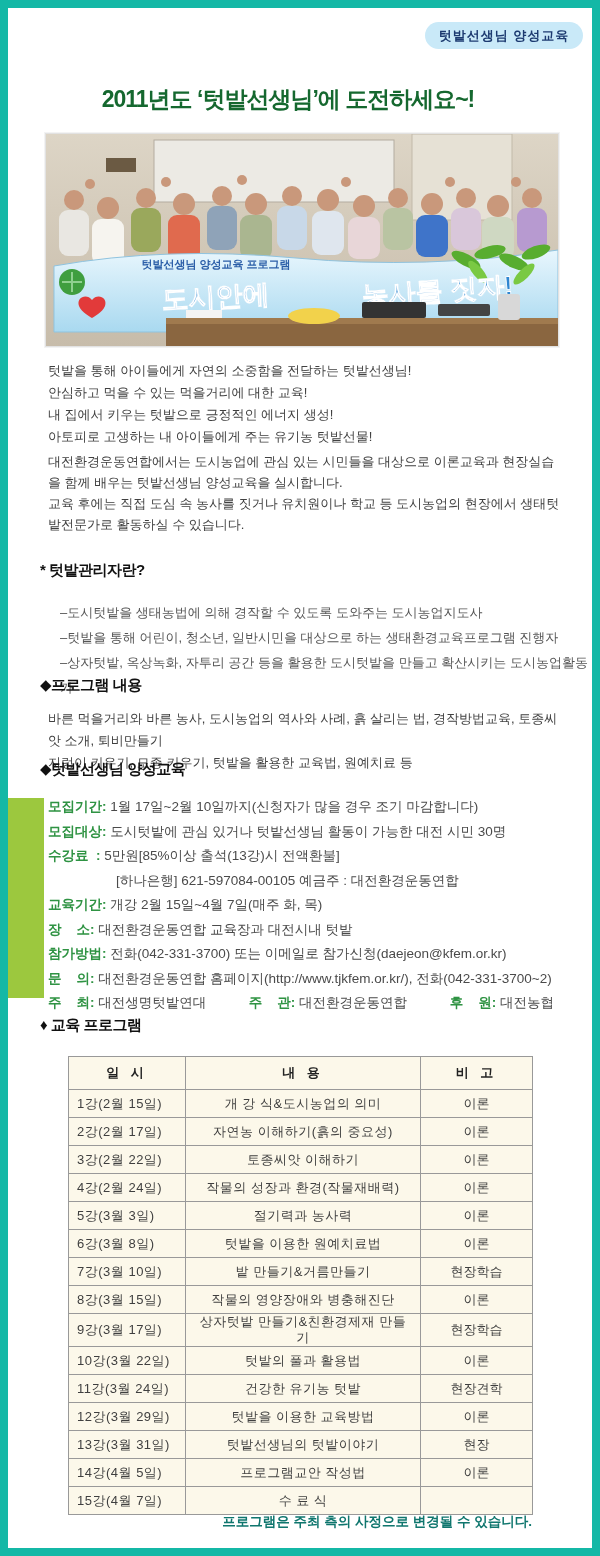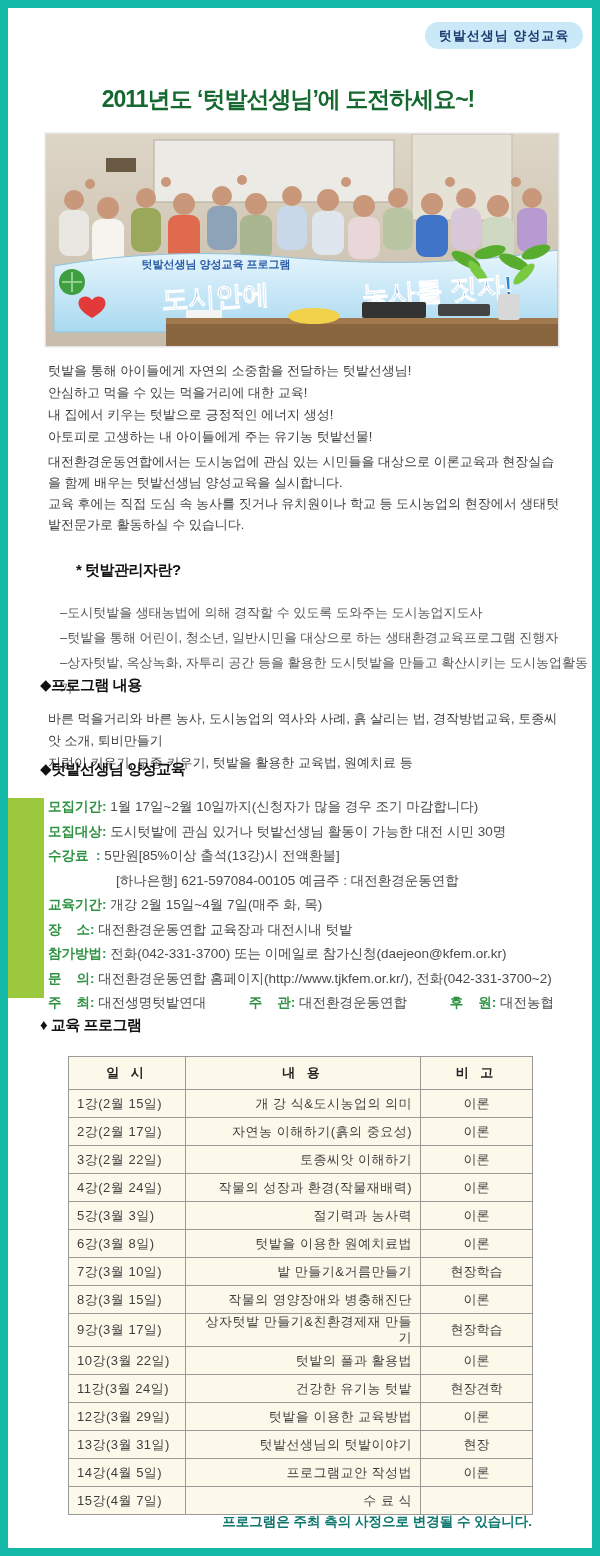--- a/index.html
+++ b/index.html
@@ -20,21 +20,21 @@
   }
   .photo{
     position:absolute;top:125px;left:37px;width:512px;height:212px;
     border:1px solid #e2e2e2;box-shadow:0 0 0 1px #f3f3f3;
   }
   .photo svg{display:block;}
   .para{position:absolute;left:40px;width:516px;font-size:13px;line-height:22px;color:#404040;}
   .intro{top:352px;}
   .desc{top:443px;line-height:21px;}
   .h-black{position:absolute;left:32px;color:#111;font-weight:bold;font-size:15px;letter-spacing:-0.5px;}
-  .h-manager{top:553px;margin-left:36px;}
+  .h-manager{top:553px;}
   .manager-list{position:absolute;left:52px;top:592px;font-size:13px;line-height:25px;color:#555;}
   .h-program{top:668px;}
   .program-body{top:700px;line-height:22px;}
   .h-training{top:752px;}
   .green-bar{position:absolute;left:-8px;top:790px;width:44px;height:200px;background:#9cc83e;}
   .info{position:absolute;left:40px;top:787px;width:540px;font-size:13.5px;line-height:24.5px;}
   .info-row{white-space:nowrap;}
   .info-label{color:#2f9343;font-weight:bold;white-space:pre;}
   .info-value{color:#4a4a4a;}
   .info-indent{padding-left:68px;color:#4a4a4a;}
@@ -47,21 +47,21 @@
     font-size:13px;color:#3f3f3f;
   }
   table.schedule th, table.schedule td{
     border:1px solid #999;padding:0 8px;height:27px;line-height:16px;
   }
   table.schedule th{font-weight:bold;color:#222;height:32px;letter-spacing:4px;text-align:center;border-radius:9px;}
   .col-date{width:117px;}
   .col-content{width:235px;}
   .col-note{width:112px;}
   td.c-date{text-align:left;padding-left:12px;letter-spacing:0.5px;}
-  td.c-content{text-align:right;padding-left:14px;letter-spacing:0.5px;}
+  td.c-content{text-align:center;padding-left:14px;letter-spacing:0.5px;}
   td.c-note{text-align:center;}
   .footer-note{
     position:absolute;top:1505px;right:60px;
     color:#0f766e;font-weight:bold;font-size:13.5px;
   }
 </style>
 </head>
 <body>
 
 <div class="page">

